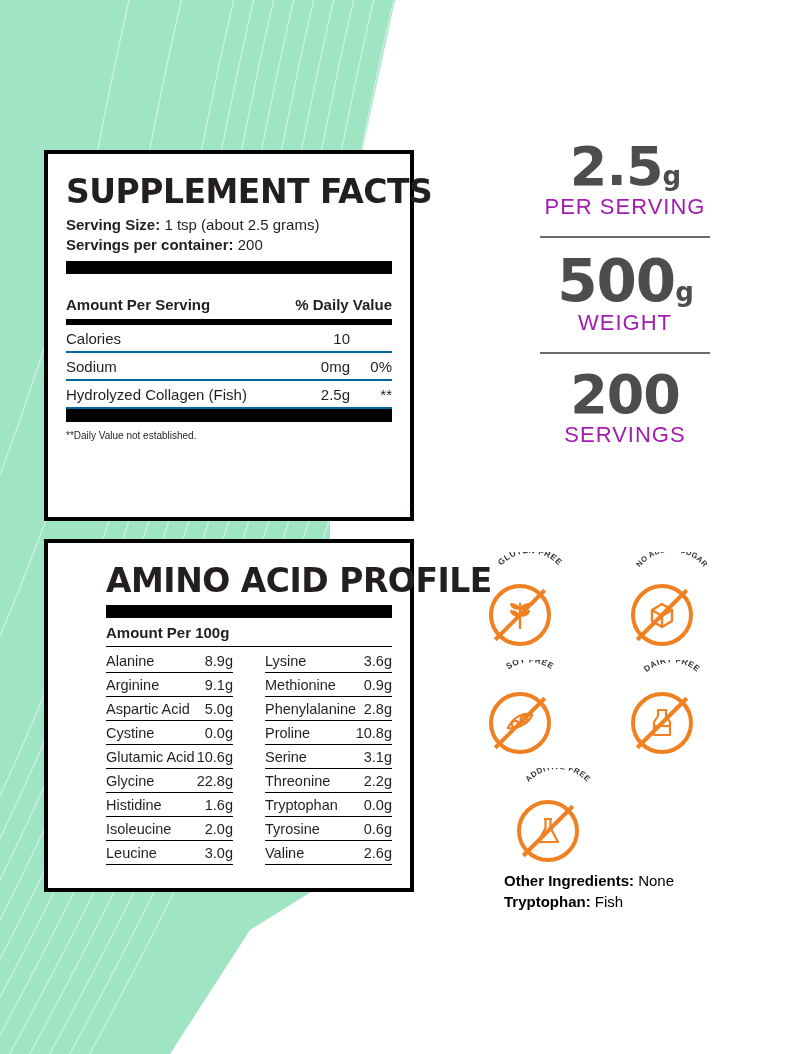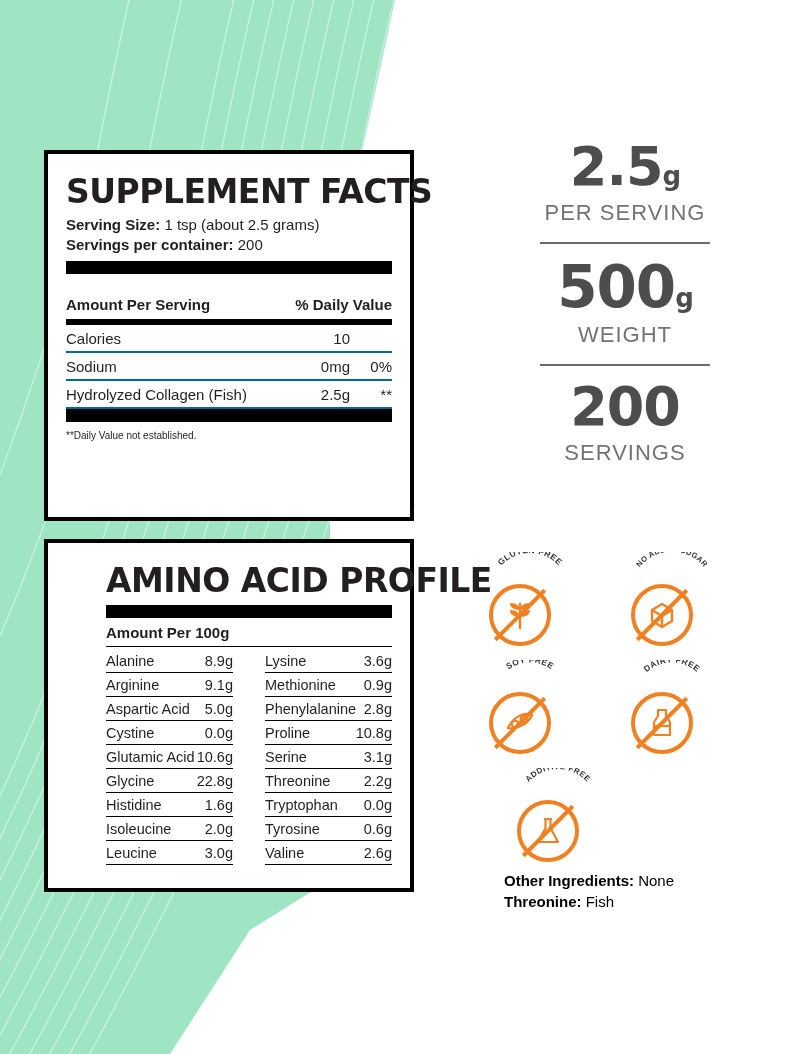--- a/index.html
+++ b/index.html
@@ -71,21 +71,21 @@
   
   .stats{position:absolute;left:470px;top:140px;width:310px;text-align:center;color:#4d4d4d;}
   .stat-num{
     font-family:"DejaVu Sans", sans-serif;font-weight:bold;color:#4d4d4d;
     line-height:1;letter-spacing:-1px;
   }
   .s1{font-size:54px;}
   .s2{font-size:58px;}
   .s3{font-size:54px;}
   .unit{font-size:26px;font-weight:bold;}
-  .stat-label{font-size:22px;letter-spacing:1px;margin-top:6px;color:#737373;}
+  .stat-label{font-size:22px;letter-spacing:1px;color:#a21caf;}
   .divider{height:2px;background:#6b6b6b;width:170px;margin:16px auto 14px auto;}
 
   
   .badges{position:absolute;left:480px;top:552px;width:300px;}
   .badge-row{display:flex;justify-content:flex-start;gap:62px;margin-bottom:14px;}
   .badge{width:80px;text-align:center;position:relative;}
   .circle{
     width:62px;height:62px;border-radius:50%;border:4px solid #ef8123;
     margin:2px auto 0 auto;position:relative;box-sizing:border-box;
     display:flex;align-items:center;justify-content:center;
@@ -398,16 +398,16 @@
     </div>
   </div>
 </div>
 
 <div class="other-ing">
   <p>
     <span class="lbl">Other Ingredients:</span>
     <span>None</span>
   </p>
   <p>
-    <span class="lbl">Threonine:</span>
+    <span class="lbl">Tryptophan:</span>
     <span>Fish</span>
   </p>
 </div>
 
 </body></html>

